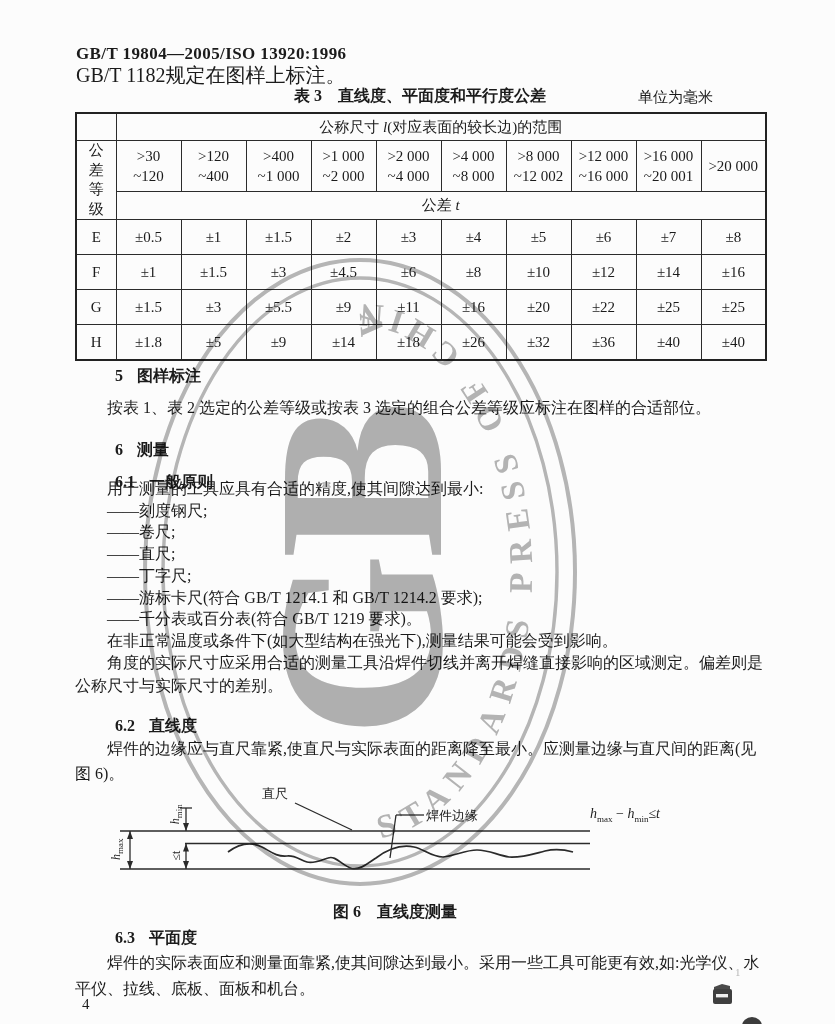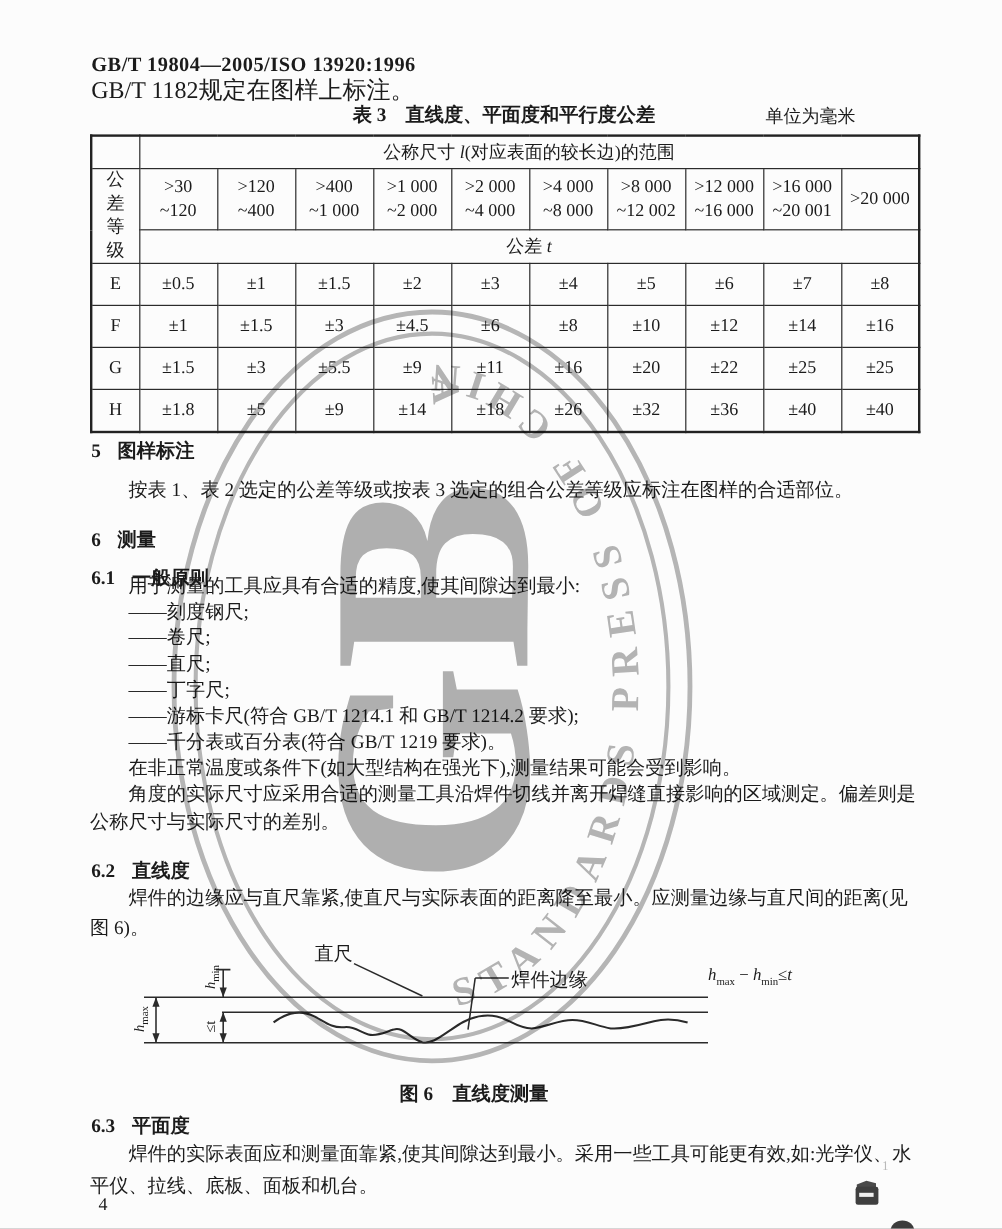--- a/index.html
+++ b/index.html
@@ -13,28 +13,28 @@
   table.t3{position:absolute;left:75px;top:112px;width:690px;border-collapse:collapse;
            table-layout:fixed;border:2px solid #222;font-size:15px;}
   table.t3 th,table.t3 td{border:1px solid #2b2b2b;text-align:center;vertical-align:middle;
            font-weight:normal;padding:0;}
   .r1 th{height:26px;}
   .r2 th{height:50px;font-size:15px;line-height:20px;}
   .r3 th{height:27px;}
   .dr td,.dr th{height:34px;font-size:15px;}
   .grade-v{width:17px;margin:0 auto;line-height:19.5px;font-size:15px;word-break:break-all;}
   .it{font-style:italic;}
-  .h5,.h6{font-size:16px;font-weight:bold;}
+  .h5,.h6{font-size:16px;font-weight:bold;margin-left:39px;}
   .hnum{display:inline-block;margin-right:14px;}
   .body-p{font-size:16px;width:690px;}
   .ind{text-indent:2em;}
   .blk{left:75px;width:692px;font-size:16px;}
   .lh1 div{line-height:21.7px;}
   .lh2 div{line-height:22.3px;}
-  .fig-label{font-size:16px;}
+  .fig-label{font-size:13px;}
   .vlabel{position:absolute;font-size:12px;text-align:center;transform:rotate(-90deg);}
   sub{font-size:9px;}
   .caption{left:75px;top:902px;width:640px;text-align:center;font-size:16px;font-weight:bold;}
   .pagenum{left:82px;top:996px;font-size:15px;}
   .formula{font-size:14px;}
   .watermark{left:128px;top:252px;width:480px;height:650px;pointer-events:none;
              mix-blend-mode:multiply;opacity:.8;z-index:6;}
   .footer-mark-1{left:735px;top:966px;font-size:11px;color:#b9b9b9;}
 </style>
 </head>

